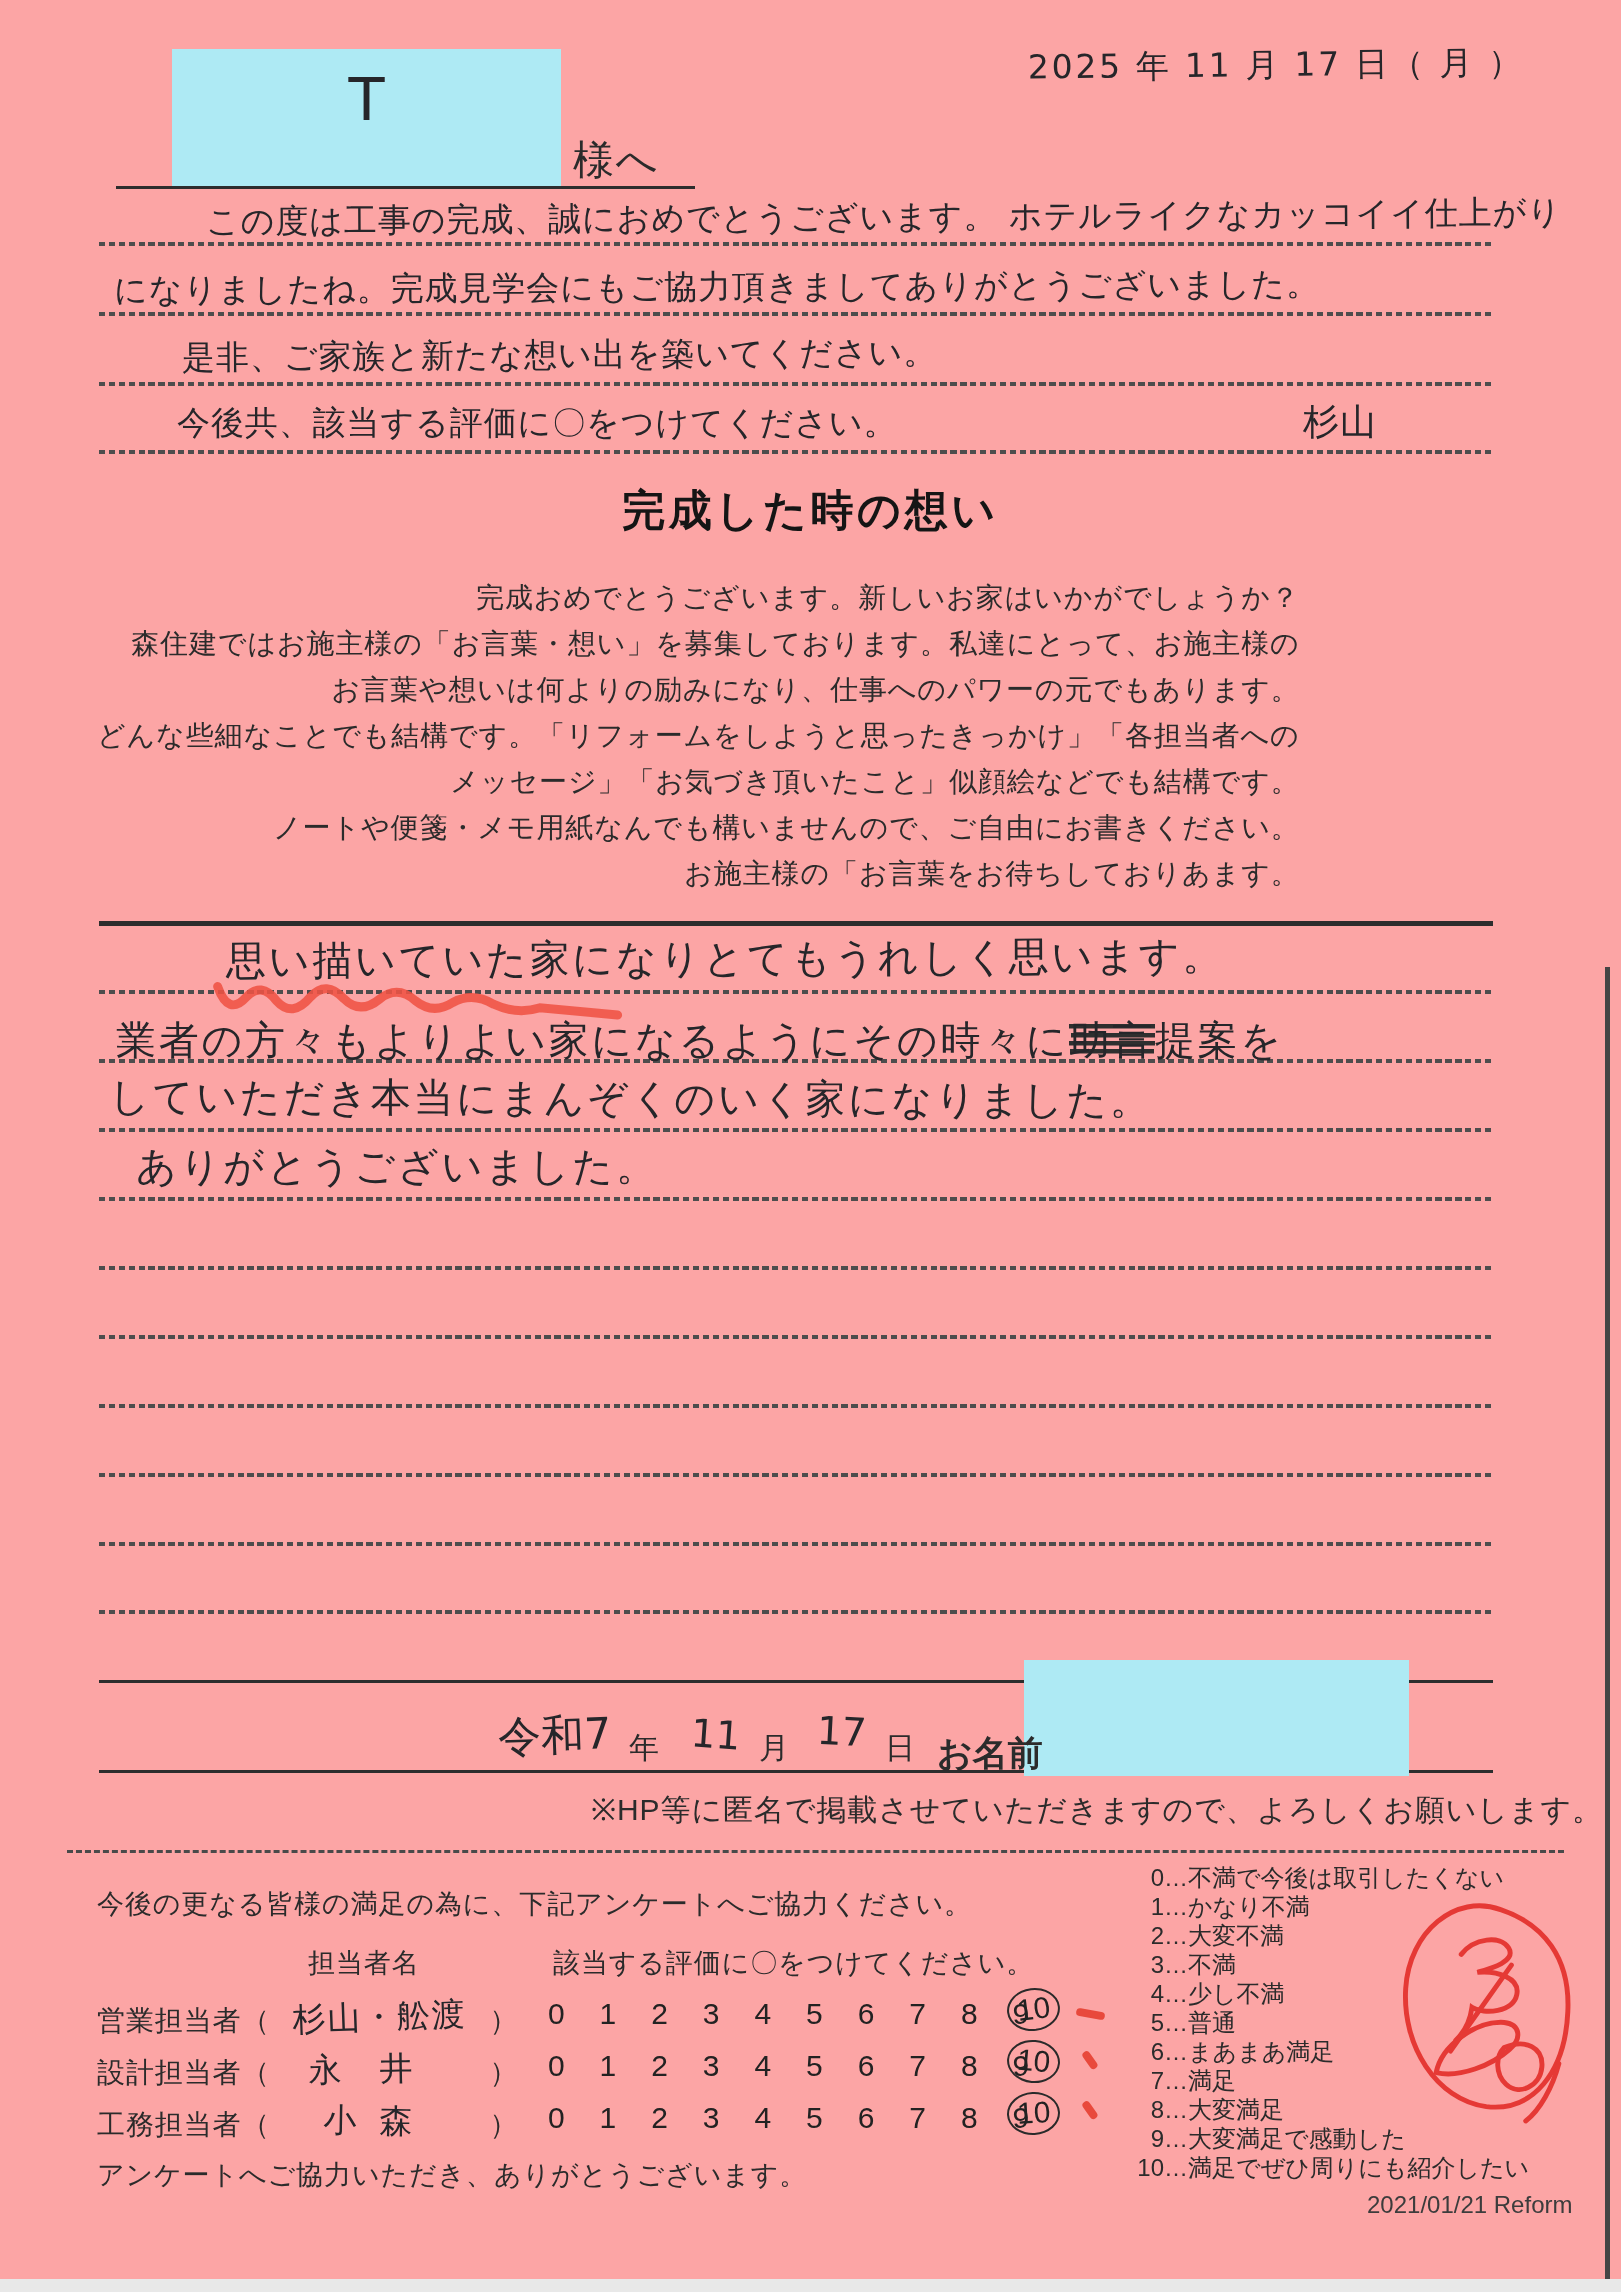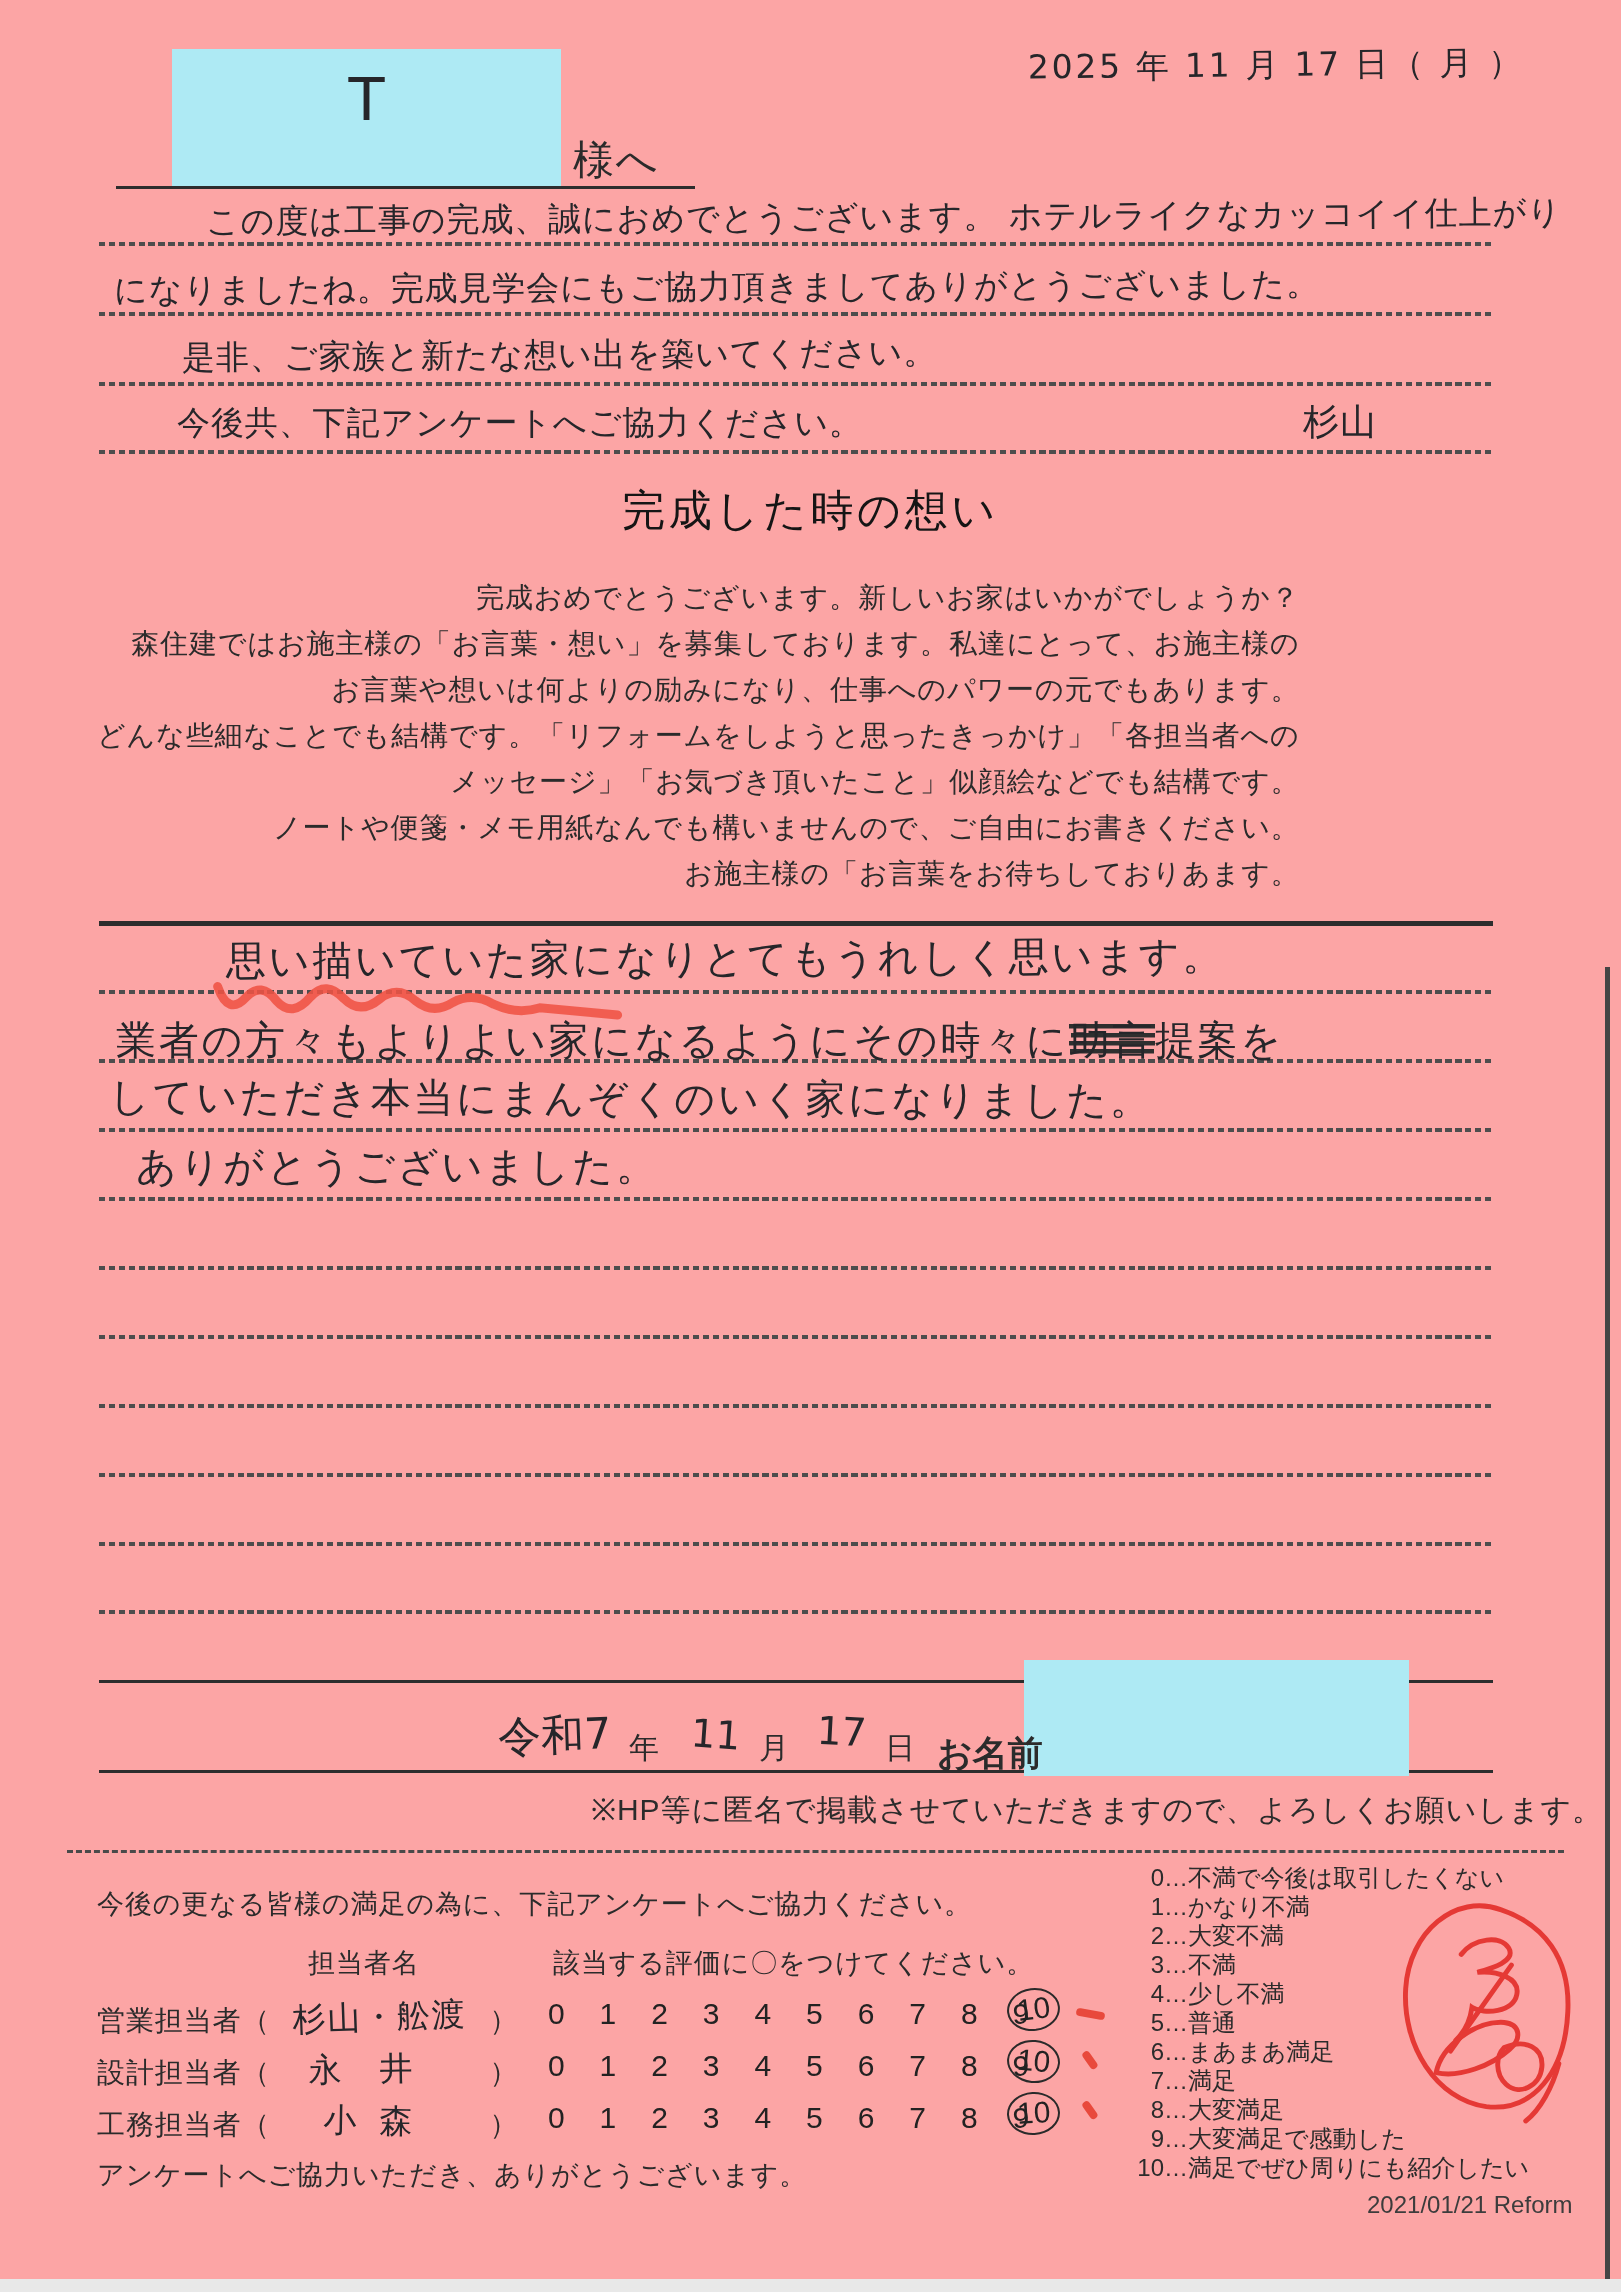--- a/index.html
+++ b/index.html
@@ -7,21 +7,21 @@
     position:relative;width:1621px;height:2279px;background:#fca5a5;overflow:hidden;
     font-family:"Liberation Sans",sans-serif;color:#262626;
   }
   .abs{position:absolute;}
   
   .dotrule{position:absolute;left:99px;width:1394px;height:3.6px;z-index:1;
     background-image:repeating-linear-gradient(90deg,#4d4d4d 0 6.3px,transparent 6.3px 9.9px);}
   .solidrule{position:absolute;background:#2d2d2d;z-index:1;}
   
   .printed{color:#2b2b2b;}
-  .title{left:0;width:1621px;text-align:center;top:482px;font-size:43px;font-weight:normal;
+  .title{left:0;width:1621px;text-align:center;top:482px;font-size:43px;font-weight:bold;
     letter-spacing:3.6px;color:#151515;z-index:3;}
   .para{left:97px;top:575px;font-size:28px;line-height:46px;letter-spacing:0.9px;z-index:3;text-align:right;}
   .sama{left:573px;top:133px;font-size:41px;font-weight:500;letter-spacing:1.8px;z-index:3;}
   .note{left:591px;top:1788px;font-size:30px;letter-spacing:0.9px;z-index:3;}
   
   .hand{font-family:"DejaVu Sans",sans-serif;color:#26262a;z-index:4;}
   .greet{font-size:33px;letter-spacing:0.9px;white-space:nowrap;}
   .fb{font-size:40px;letter-spacing:2.7px;white-space:nowrap;}
   .scratched{background-image:
       linear-gradient(#2f2f2f,#2f2f2f),linear-gradient(#2f2f2f,#2f2f2f),
@@ -75,21 +75,21 @@
   <div class="abs hand" style="left:1028px;top:43px;font-size:33px;letter-spacing:2.7px;transform:rotate(-0.6deg);">2025 年 11 月 17 日（ 月 ）</div>
 
   <div class="bluebox" style="left:172px;top:49px;width:389px;height:137px;">
     <div class="hand" style="position:absolute;left:0;top:16px;width:100%;text-align:center;font-size:59px;">T</div>
   </div>
   <div class="abs printed sama">様へ</div>
 
   <div class="abs hand greet" style="left:206px;top:195px;transform:rotate(-0.4deg);">この度は工事の完成、誠におめでとうございます。 ホテルライクなカッコイイ仕上がり</div>
   <div class="abs hand greet" style="left:114px;top:265px;transform:rotate(-0.3deg);">になりましたね。完成見学会にもご協力頂きましてありがとうございました。</div>
   <div class="abs hand greet" style="left:182px;top:333px;transform:rotate(-0.4deg);">是非、ご家族と新たな想い出を築いてください。</div>
-  <div class="abs hand greet" style="left:177px;top:401px;">今後共、下記アンケートへご協力ください。</div>
+  <div class="abs hand greet" style="left:177px;top:401px;">今後共、該当する評価に〇をつけてください。</div>
   <div class="abs hand greet" style="left:1279px;top:398px;font-size:36px;margin-left:24px;">杉山</div>
 
   <div class="abs printed title">完成した時の想い</div>
 
   <div class="abs printed para">
     <div>完成おめでとうございます。新しいお家はいかがでしょうか？</div>
     <div>森住建ではお施主様の「お言葉・想い」を募集しております。私達にとって、お施主様の</div>
     <div>お言葉や想いは何よりの励みになり、仕事へのパワーの元でもあります。</div>
     <div>どんな些細なことでも結構です。「リフォームをしようと思ったきっかけ」「各担当者への</div>
     <div>メッセージ」「お気づき頂いたこと」似顔絵などでも結構です。</div>

